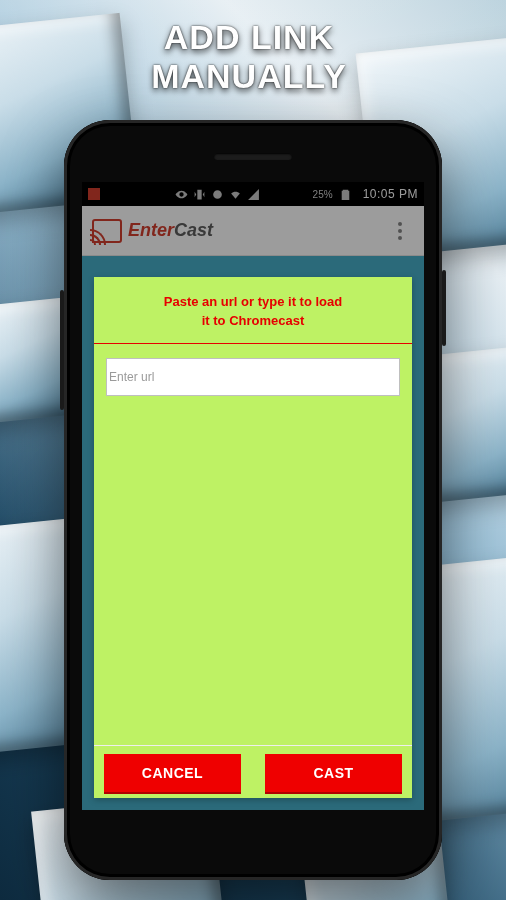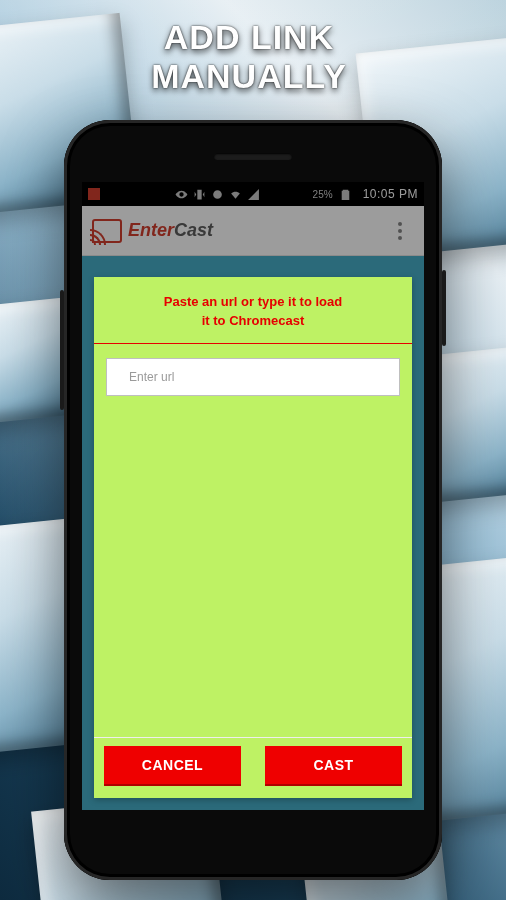--- a/index.html
+++ b/index.html
@@ -136,35 +136,35 @@
     font-size:13px; font-weight:600;
     padding:16px 26px 12px;
     border-bottom:1px solid #e60000;
     line-height:1.45;
     white-space:pre-line;
   }
   .url-wrap { padding:14px 12px 0; }
   .url-input {
     width:100%; height:38px;
     border:1px solid #bfbfbf;
-    padding:0 22px;
+    padding:0 2px;
     font-size:12px; color:#8a8a8a;
     background:#fff;
   }
   .url-input::placeholder{ color:#9a9a9a; }
   .flex1{ flex:1; }
   .del-hist {
     text-align:center;
     color:#e60000;
     font-size:12.5px; font-weight:600;
     padding:10px 0 8px;
   }
   .btn-row {
     display:flex; gap:24px;
-    padding:8px 10px 14px;
+    padding:8px 10px 6px;
     border-top:1px solid #eee;
   }
   .btn {
     flex:1; height:38px;
     background:#ef0000;
     color:#fff;
     font-weight:700; font-size:14px; letter-spacing:.5px;
     display:flex; align-items:center; justify-content:center;
     box-shadow:0 2px 0 #b00000;
     cursor:pointer;

